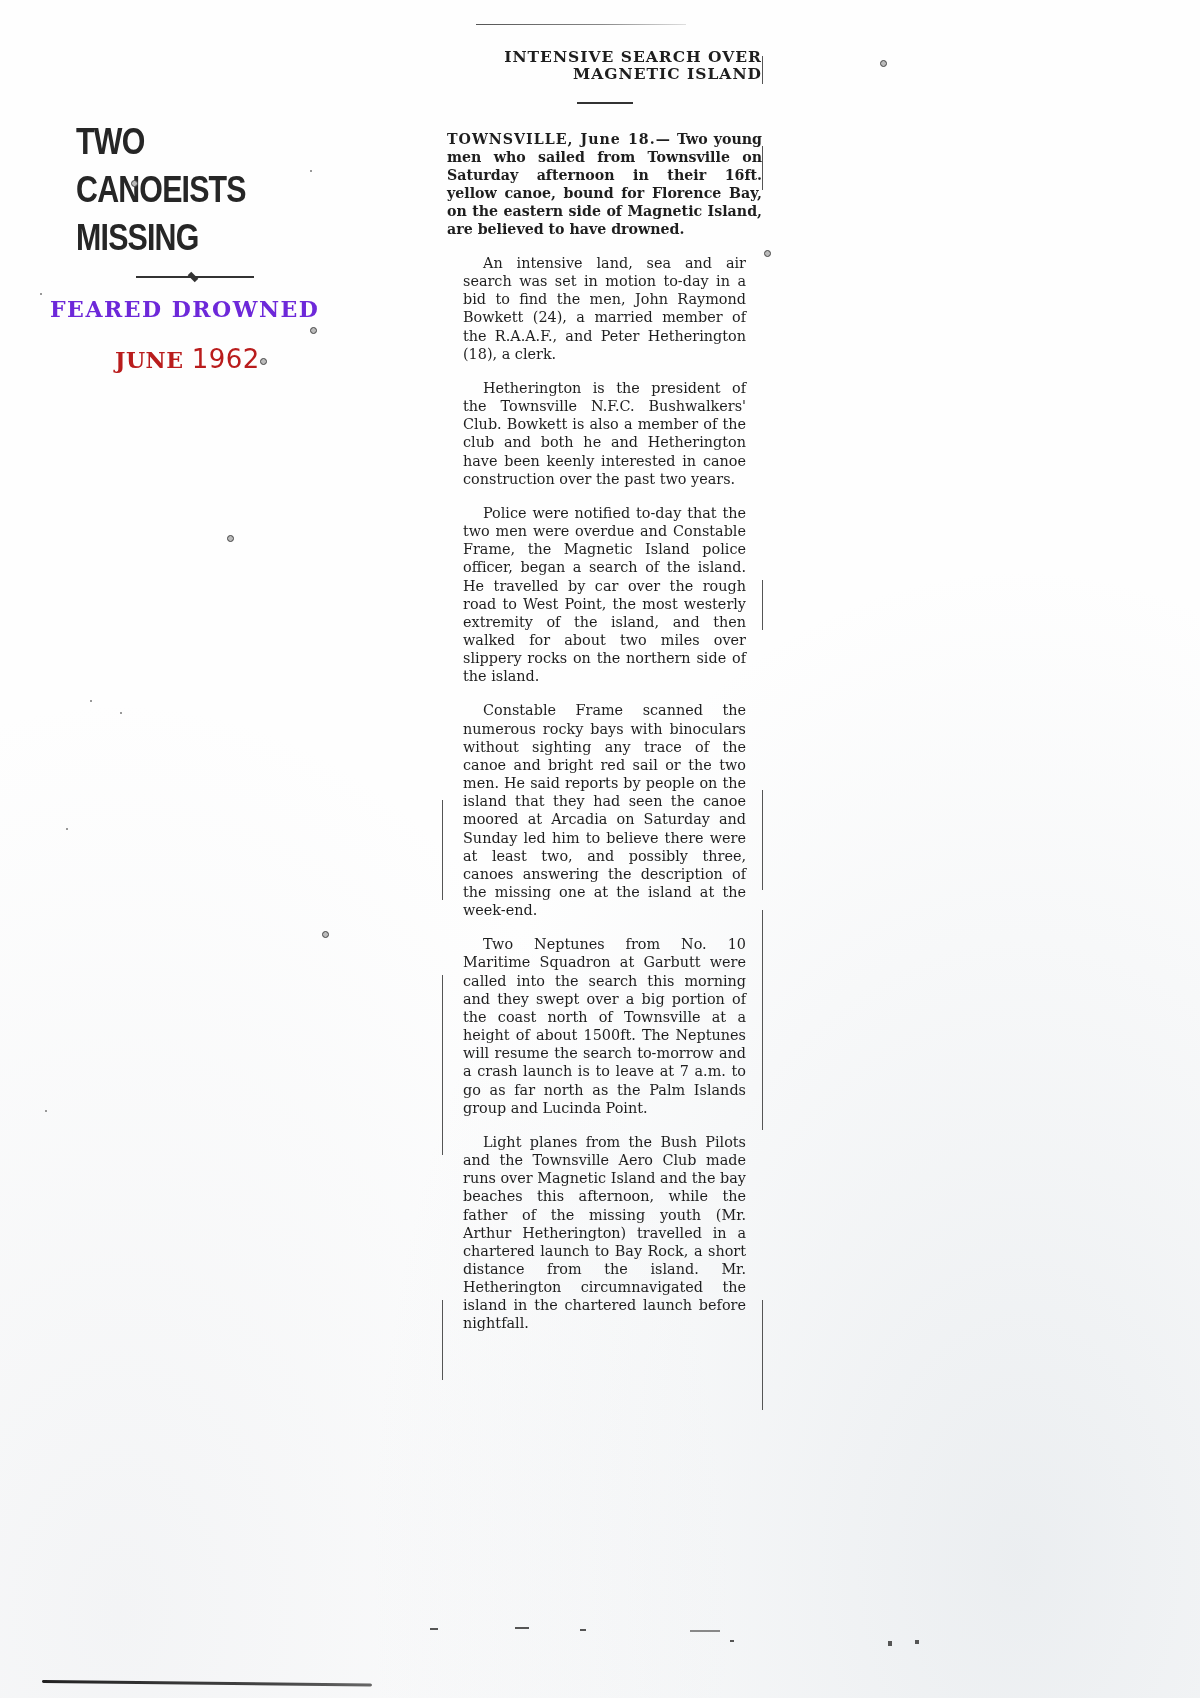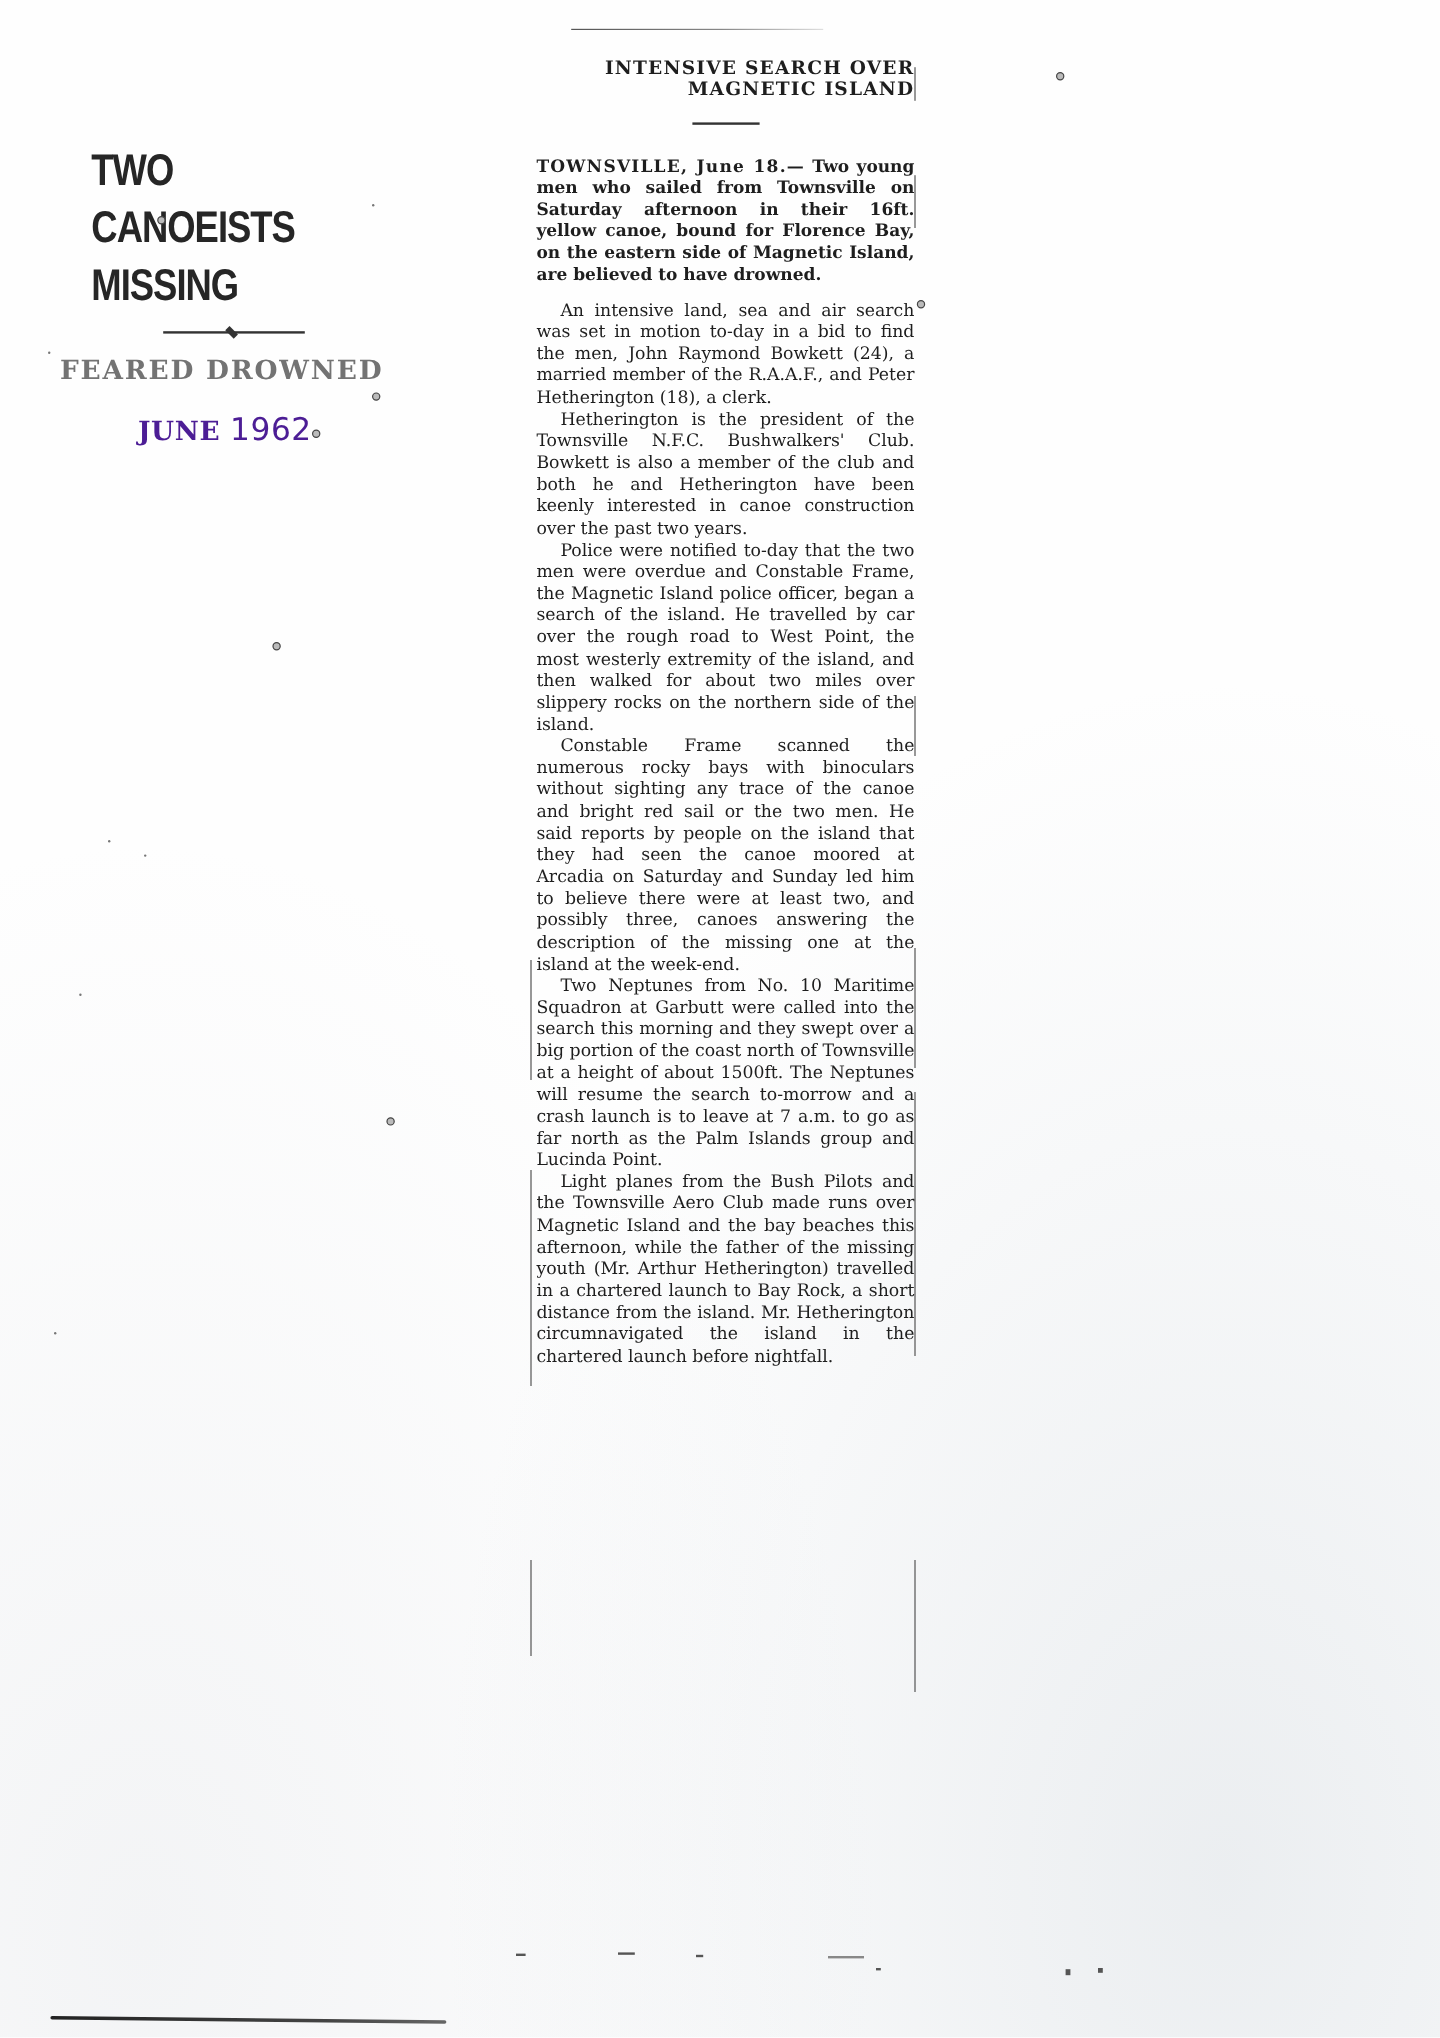--- a/index.html
+++ b/index.html
@@ -29,26 +29,26 @@
     .ornament-rule {
       position: relative; width: 118px; height: 2px; background: #333;
       margin: 14px auto 18px auto;
     }
     .ornament-rule .diamond {
       position: absolute; left: 52px; top: -4px; width: 10px; height: 10px;
       background: #333; transform: rotate(45deg) scaleY(0.5);
     }
     .sub-headline {
       font-family: "DejaVu Serif", serif; font-weight: bold; font-size: 22px;
-      letter-spacing: 1.5px; color: #737373; margin: 0;
+      letter-spacing: 1.5px; color: #6d28d9; margin: 0;
     }
     .date-stamp {
       position: absolute; left: 115px; top: 344px;
       font-family: "DejaVu Serif", serif; font-weight: bold; font-size: 22px;
-      color: #4c1d95; letter-spacing: 0.5px;
+      color: #b91c1c; letter-spacing: 0.5px;
     }
     .date-stamp .year { font-family: "DejaVu Sans", sans-serif; font-weight: normal; font-size: 26px; }
     
     .article {
       position: absolute; left: 447px; top: 48px; width: 315px;
     }
     .top-rule {
       position: absolute; left: 476px; top: 24px; width: 210px; height: 1px;
       background: linear-gradient(90deg, #555 0%, #888 60%, rgba(150,150,150,0.3) 100%);
     }
@@ -57,21 +57,21 @@
       line-height: 17px; text-align: right; letter-spacing: 1px; margin: 0;
     }
     .short-rule { width: 56px; height: 2px; background: #333; margin: 20px auto 26px auto; }
     .lead {
       font-family: "DejaVu Serif", serif; font-weight: bold; font-size: 14.2px;
       line-height: 18px; text-align: justify; text-align-last: left; margin: 16px 0 12px 0;
     }
     .lead .dateline { letter-spacing: 1px; }
     .para {
       font-family: "DejaVu Serif", serif; font-size: 14.4px; line-height: 18.15px;
-      text-align: justify; margin: 0; text-indent: 20px;
+      text-align: justify; margin: 16px; text-indent: 20px;
     }
     .para.bold { font-weight: normal; }
     .margin-bar {
       position: absolute; width: 1px; background: #555;
     }
     
     .speck {
       position: absolute; width: 5px; height: 5px; border: 1px solid #444; border-radius: 50%;
       background: #bbb;
     }

